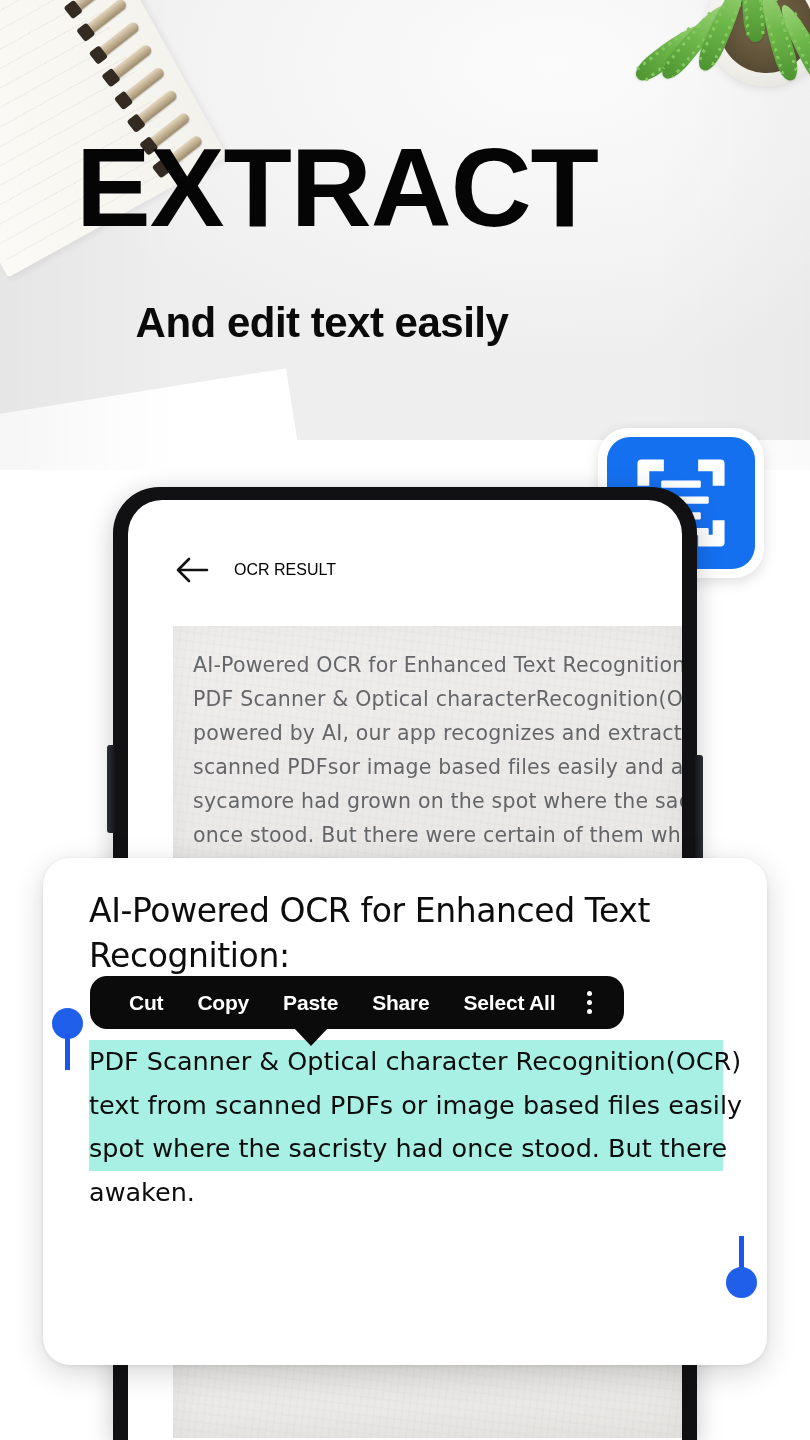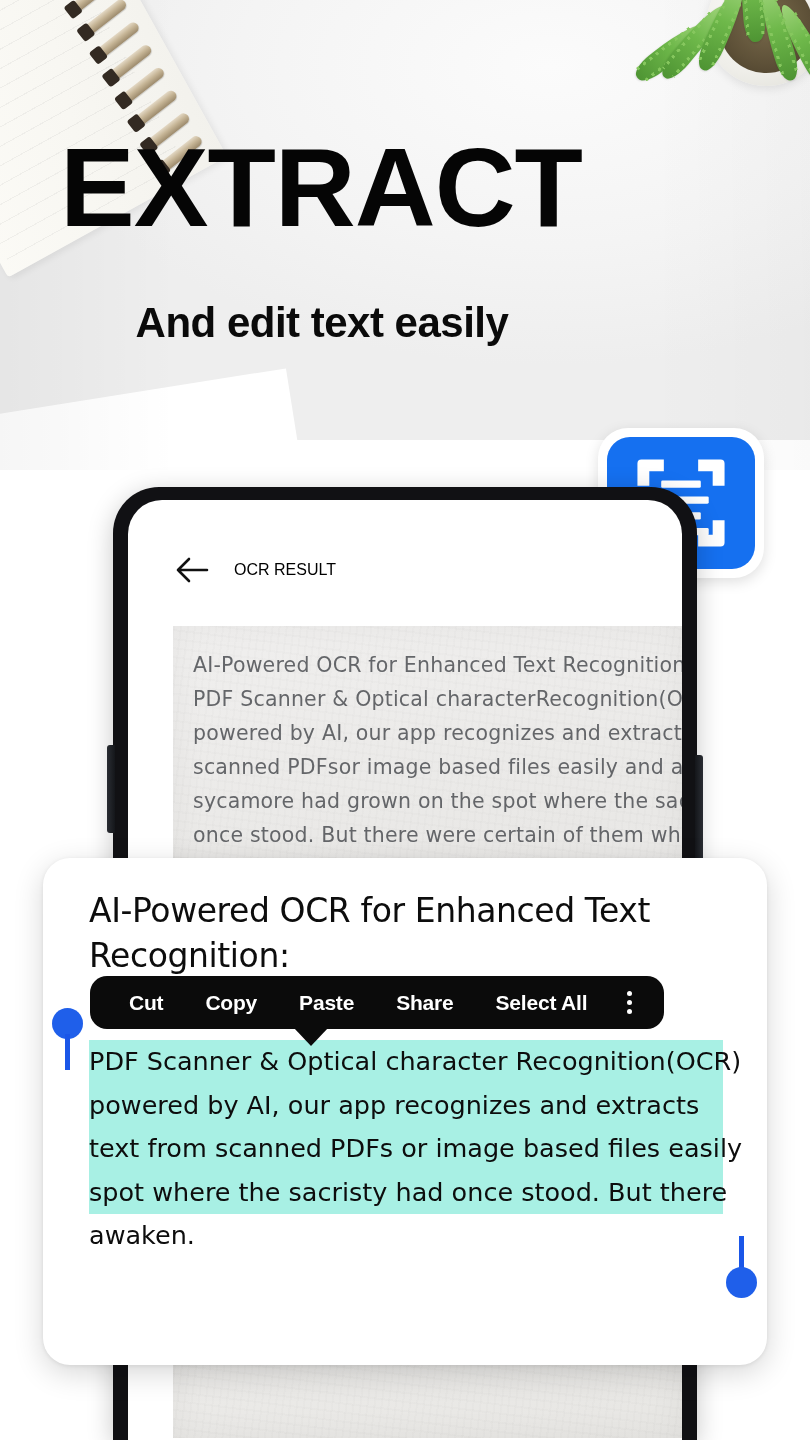--- a/index.html
+++ b/index.html
@@ -94,21 +94,21 @@
   }
   .leaf::before, .leaf::after{
     content:""; position:absolute; top:14%; bottom:6%; width:3px;
     background:repeating-linear-gradient(180deg,#86c75e 0px,#86c75e 3px,transparent 3px,transparent 8px);
   }
   .leaf::before{ left:2px; }
   .leaf::after{ right:2px; }
 
   
   .headline {
-    position:absolute; left:0; top:132px; width:642px;
+    position:absolute; left:16px; top:132px; width:642px;
     text-align:center;
     font-size:112px; line-height:1;
     font-weight:bold;
     letter-spacing:-1px;
     color:#050505;
     font-family:"Liberation Sans", sans-serif;
   }
   .subhead {
     position:absolute; left:0; top:300px; width:644px;
     text-align:center;
@@ -213,21 +213,21 @@
   }
 
   
   .ctx-wrap { position:absolute; left:90px; top:976px; }
   .ctx-menu {
     background:#0b0b0b;
     border-radius:17px;
     height:53px;
     display:flex; align-items:center;
     padding:0 22px;
-    gap:8px;
+    gap:0;
   }
   .ctx-item {
     color:#ffffff;
     font-size:21px;
     font-weight:bold;
     padding:0 17px;
     white-space:nowrap;
     letter-spacing:-0.2px;
   }
   .ctx-more {
@@ -379,23 +379,20 @@
 
   <div class="result-card">
     <div class="card-title">AI-Powered OCR for Enhanced Text Recognition:</div>
   </div>
 
   <div class="body-text">
     <div class="body-line hl">
       <span>PDF Scanner &amp; Optical character Recognition(OCR)</span>
     </div>
     <div class="body-line hl">
-      <span>powered by AI, our app recognizes and extracts</span>
-    </div>
-    <div class="body-line hl">
       <span>text from scanned PDFs or image based files easily</span>
     </div>
     <div class="body-line hl">
       <span>spot where the sacristy had once stood. But there</span>
     </div>
     <div class="body-line last">
       <span>awaken.</span>
     </div>
   </div>
 

